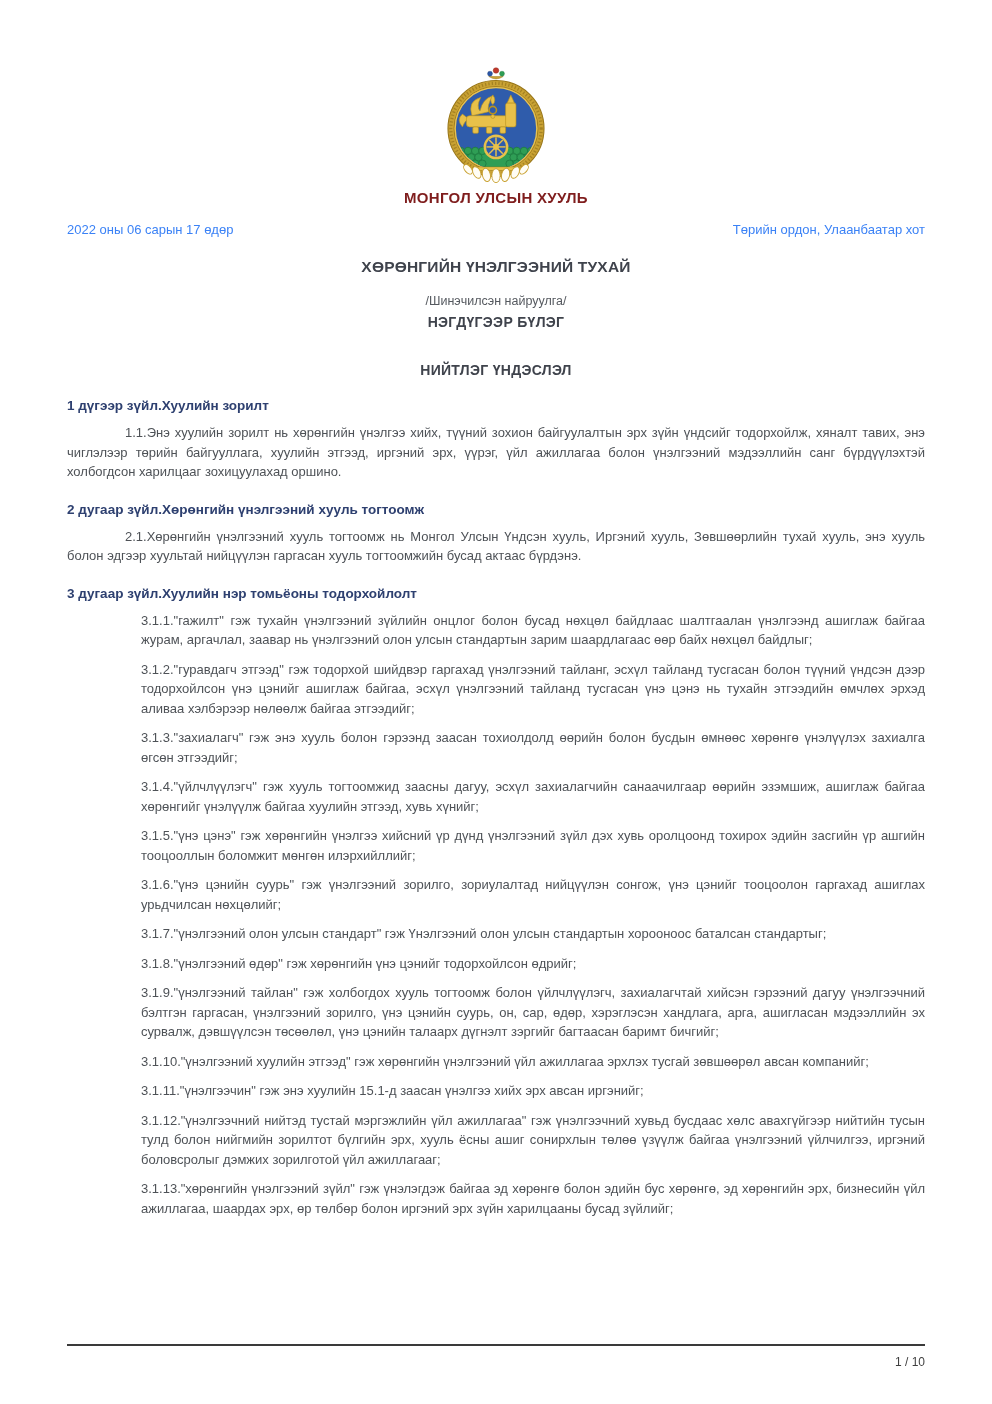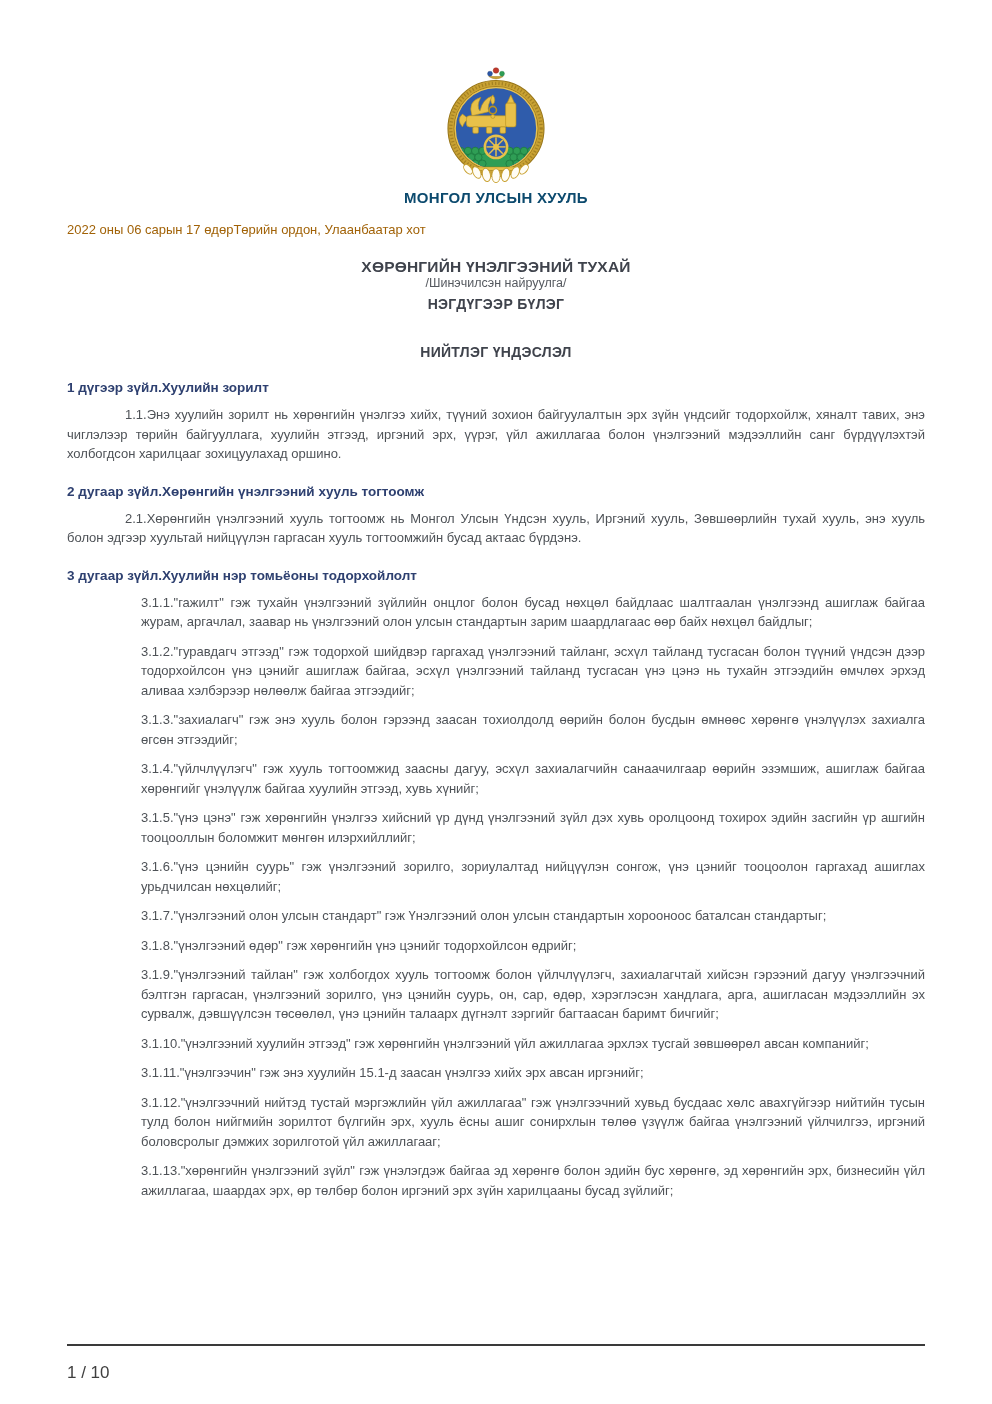--- a/index.html
+++ b/index.html
@@ -13,33 +13,34 @@
   .page {
     box-sizing: border-box;
     padding: 66px 67px 0 67px;
   }
   
   .doc-header { text-align: center; }
   .emblem-wrap { line-height: 0; }
   .law-label {
     margin-top: 6px;
     font-size: 15px; font-weight: bold;
-    color: #0c4a6e; letter-spacing: .3px;
+    color: #7f1d1d; letter-spacing: .3px;
   }
   .meta-row {
     margin-top: 16px;
-    display: flex; 
-    font-size: 13px; color: #a16207;
+    display: flex; justify-content: space-between;
+    font-size: 13px; color: #3b82f6;
   }
   .doc-title {
     margin: 21px 0 0 0;
     font-size: 15.5px; font-weight: bold; color: #3f434c;
     letter-spacing: .2px;
   }
   .doc-subtitle {
+    margin-top: 18px;
     font-size: 12.5px; color: #55595f;
   }
   .chapter-number {
     margin-top: 6px;
     font-size: 14px; font-weight: bold; color: #3f434c; letter-spacing: .3px;
   }
   .chapter-title {
     margin-top: 32px;
     font-size: 14px; font-weight: bold; color: #3f434c; letter-spacing: .3px;
   }
@@ -56,22 +57,23 @@
   }
   p.lead { text-indent: 58px; }
   p.sub  { margin-left: 74px; }
   
   .doc-footer {
     position: absolute;
     left: 67px; right: 67px; top: 1344px;
     border-top: 2px solid #3a3a3a;
   }
   .page-number {
-    font-size: 17px; color: #3f3f3f;
-    padding-top: 17px;
+    text-align: right;
+    font-size: 12px; color: #3f3f3f;
+    padding-top: 9px;
   }
 </style>
 </head>
 <body>
 
 <div class="page">
 
   <header class="doc-header">
 
     <div class="emblem-wrap">

